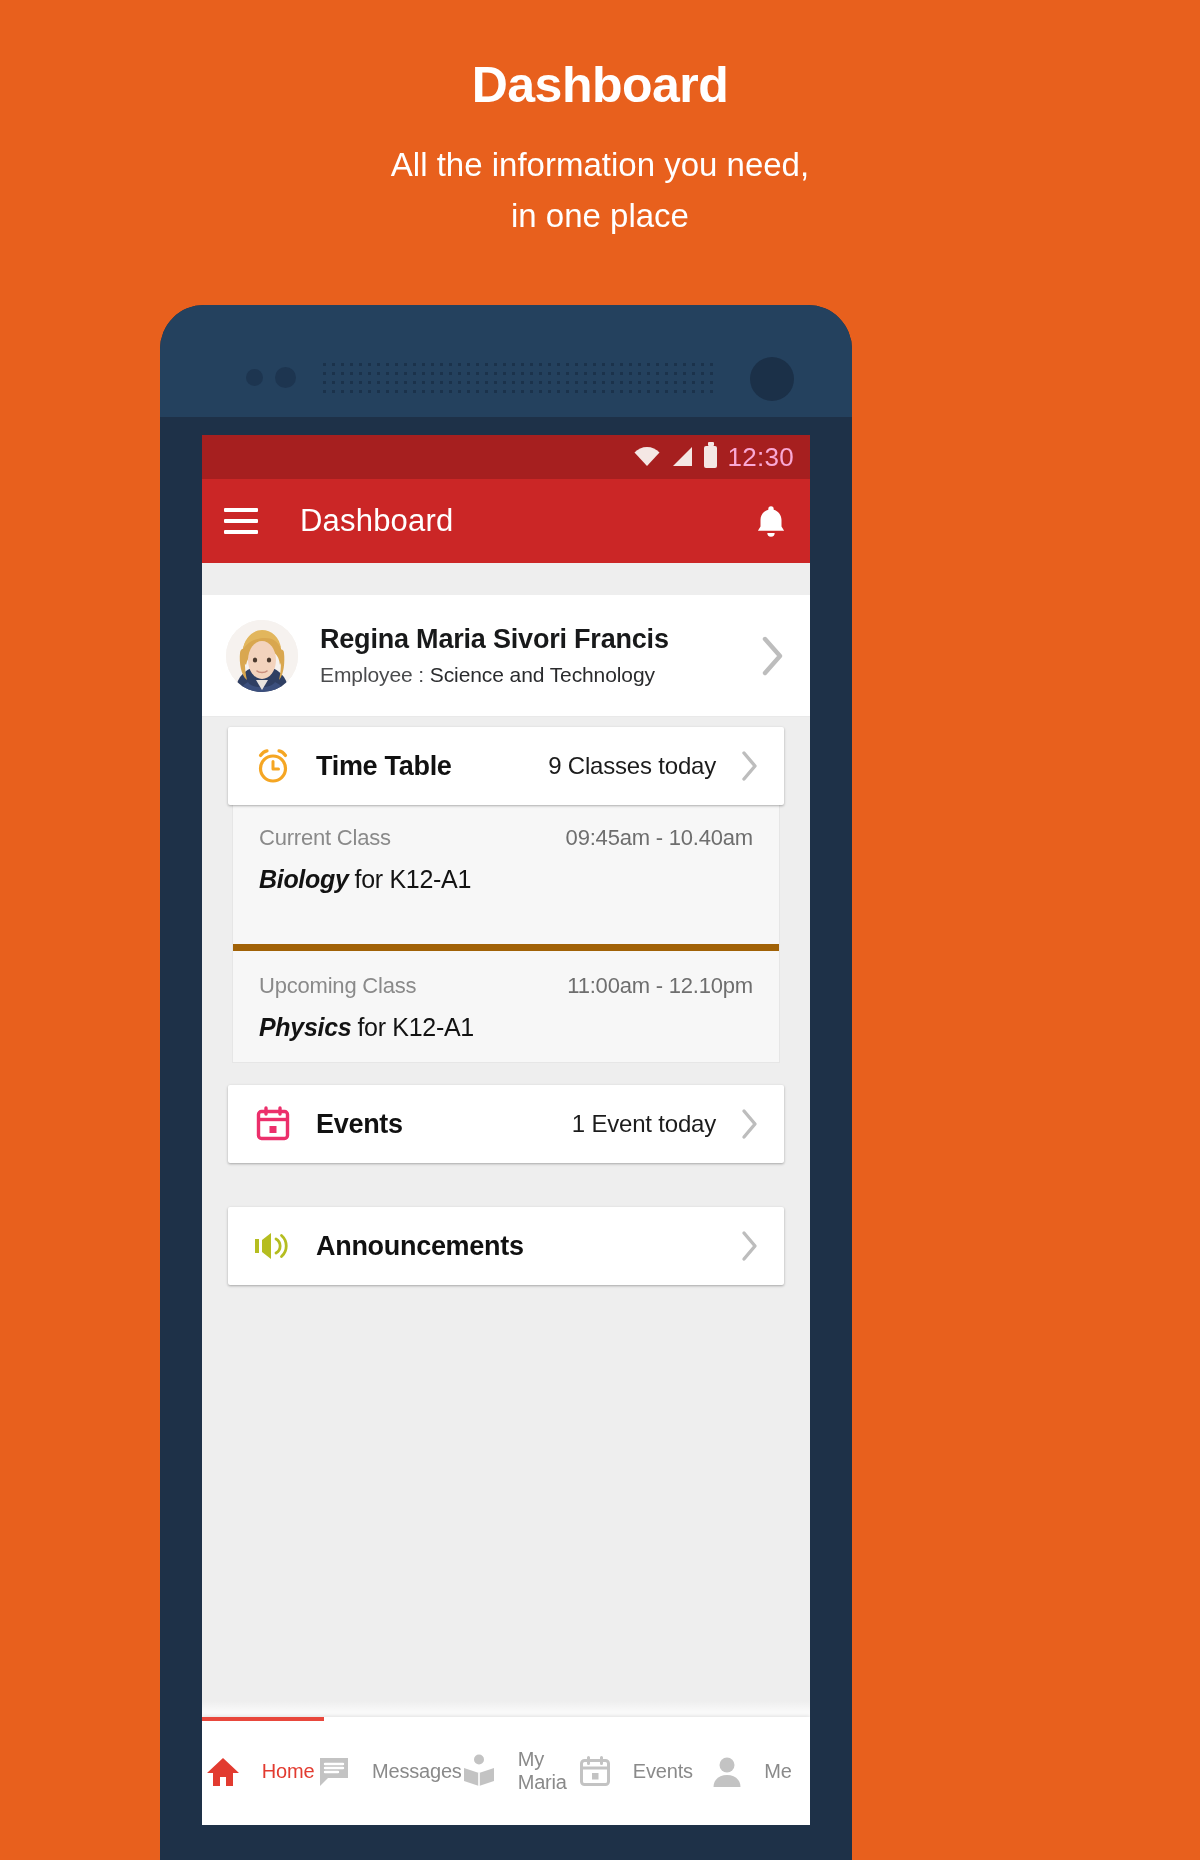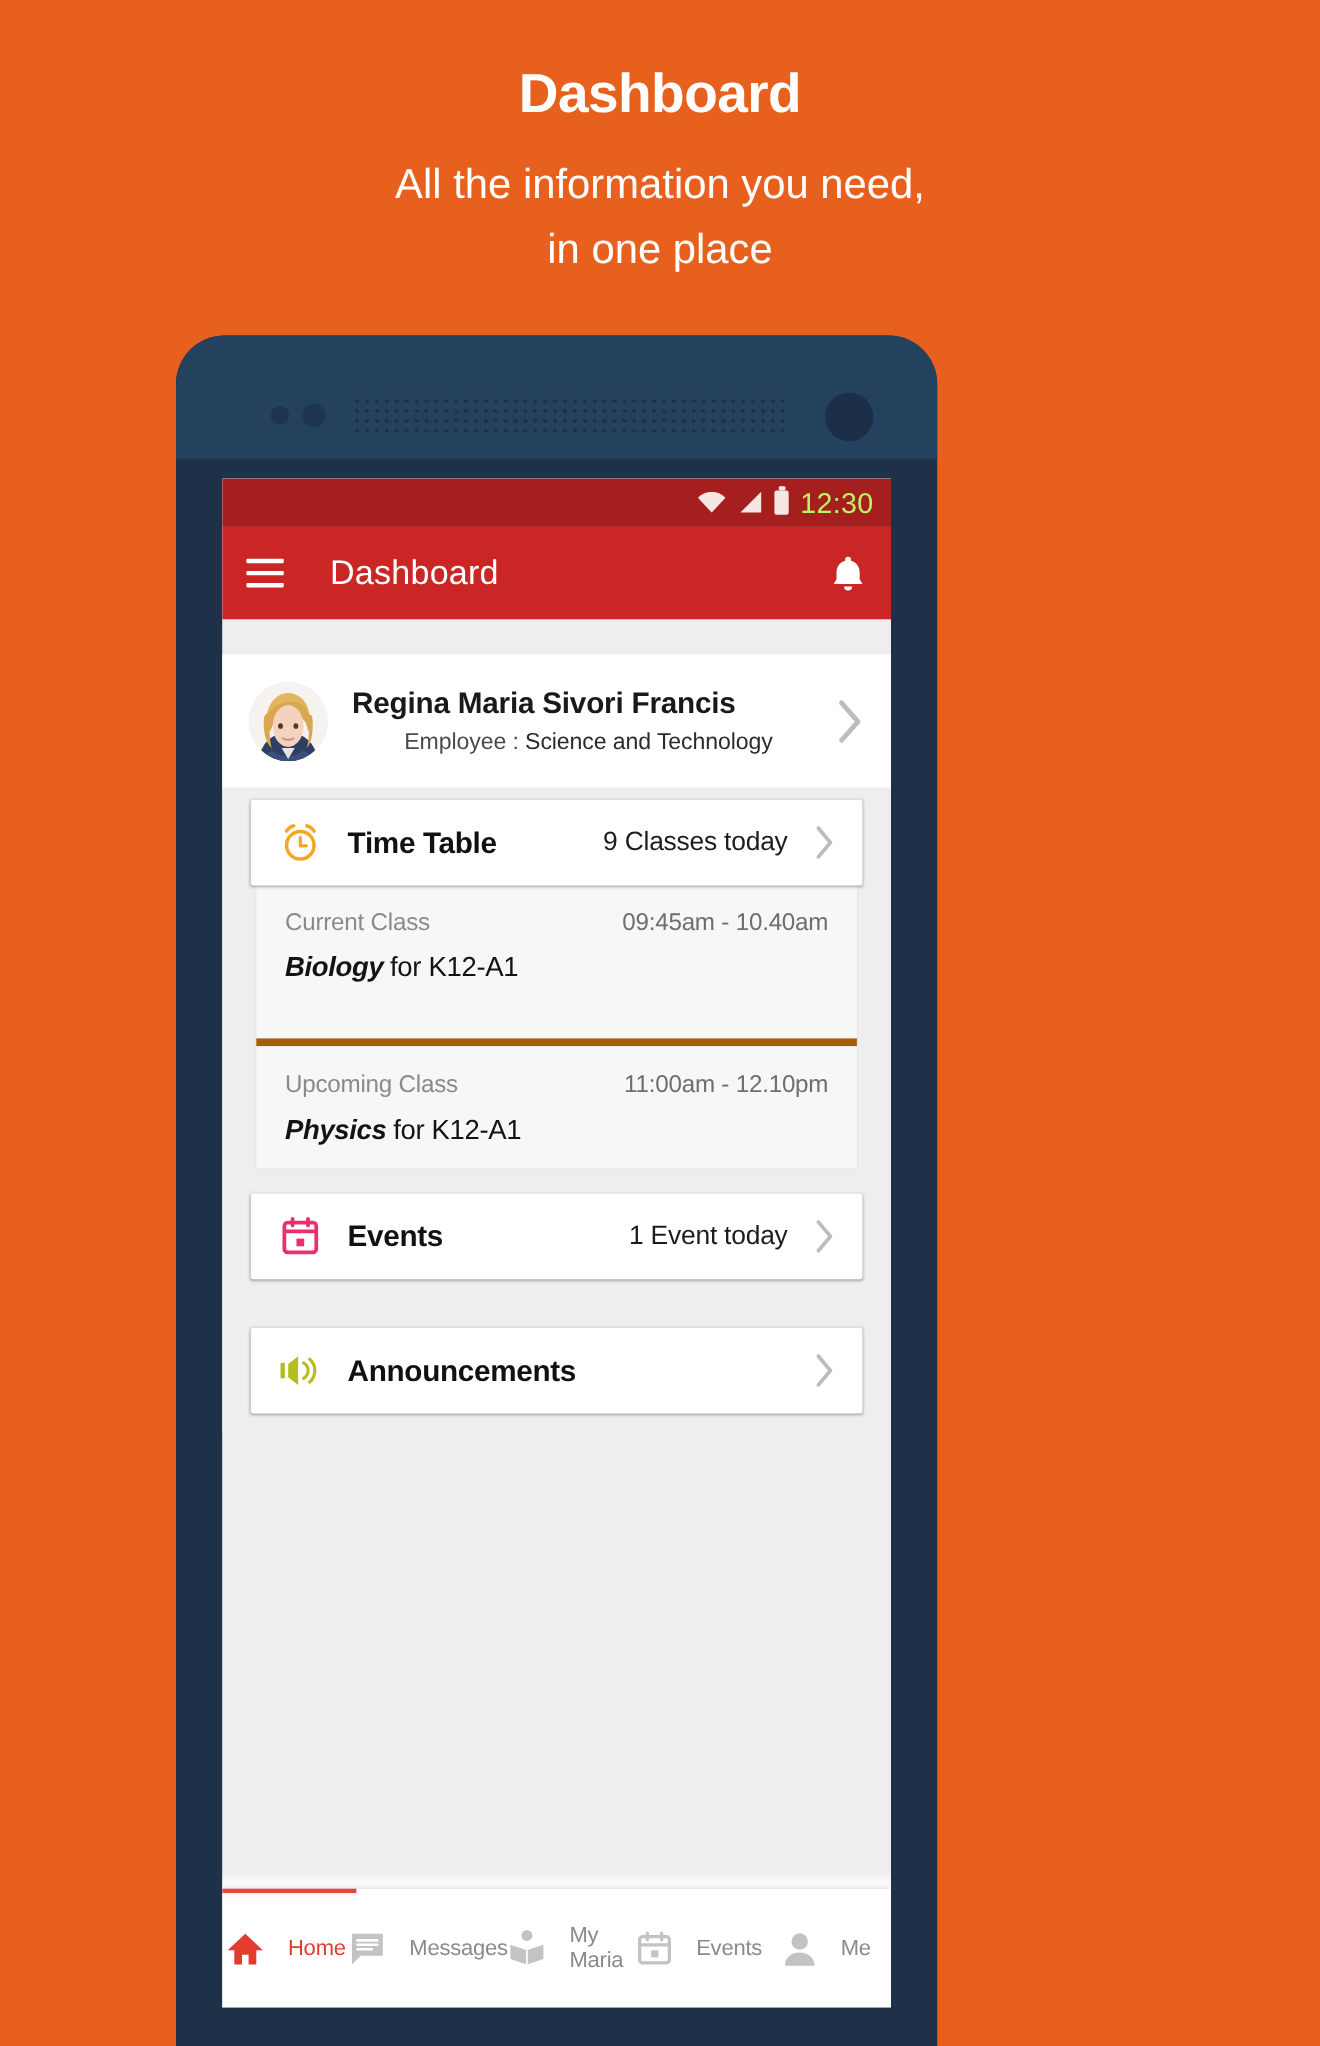--- a/index.html
+++ b/index.html
@@ -15,21 +15,21 @@
     position: absolute; top: 0; left: 0; width: 1200px;
     text-align: center; color: #ffffff;
   }
   .promo-title {
     margin-top: 58px;
     font-size: 50px; font-weight: bold; letter-spacing: -0.5px;
     line-height: 1.1;
   }
   .promo-sub {
     margin-top: 26px;
-    font-size: 38px; font-weight: 300; line-height: 1.55;
+    font-size: 33px; font-weight: 300; line-height: 1.55;
   }
   .promo-sub .l2 { display: block; }
 
   
   .phone {
     position: absolute;
     left: 160px; top: 305px;
     width: 692px; height: 1560px;
     background: #1e3148;
     border-radius: 44px 44px 0 0;
@@ -62,21 +62,21 @@
   .statusbar {
     height: 44px; background: #a61f1f; display: flex;
     align-items: center; justify-content: flex-end;
     padding-right: 16px; gap: 10px;
   }
   .sb-icons { display:flex; align-items:center; gap:11px; }
   .ic-wifi { width: 26px; height: 20px; }
   .ic-signal { width: 22px; height: 20px; }
   .ic-batt { width: 13px; height: 22px; background:#f4e7e4; border-radius:2px; position:relative; }
   .ic-batt::before { content:""; position:absolute; top:-4px; left:3.5px; width:6px; height:4px; background:#f4e7e4; border-radius:1px;}
-  .sb-time { color:#bef264; font-size: 26px; font-weight: 400; letter-spacing: .3px; }
+  .sb-time { color:#f9a8d4; font-size: 26px; font-weight: 400; letter-spacing: .3px; }
 
   
   .appbar {
     height: 84px; background: #cb2626; display:flex; align-items:center;
     padding: 0 22px;
   }
   .hamburger { width: 34px; height: 26px; display:flex; flex-direction:column; justify-content:space-between; cursor:pointer; }
   .hamburger span { display:block; height:4px; background:#fff; border-radius:1px; }
   .appbar-title { color:#fff; font-size:31px; font-weight:500; margin-left: 42px; letter-spacing:.2px; }
   .bell { margin-left:auto; width:34px; height:36px; cursor:pointer; }
@@ -85,21 +85,21 @@
   .profile {
     background:#fff; height:122px; display:flex; align-items:center;
     padding: 0 24px; border-bottom: 1px solid #e9e9e9; margin-top: 32px;
   }
   .avatar {
     width:72px; height:72px; border-radius:50%; overflow:hidden; flex:0 0 72px;
     background:#f4f1ee; position:relative;
   }
   .profile-text { margin-left: 22px; flex:1; min-width:0; }
   .pname { font-size:27px; font-weight:bold; color:#18191a; line-height:1.18; letter-spacing:-.2px;}
-  .prole { font-size:21px; color:#2a2b2d; margin-top:7px; letter-spacing:-.1px;text-align:center;}
+  .prole { font-size:21px; color:#2a2b2d; margin-top:7px; letter-spacing:-.1px;}
   .prole .label { color:#4a4b4d; }
   .chev-lg { flex:0 0 auto; margin-left:10px; }
 
   
   .content { background:#eeeeee; padding: 10px 0 0 0; }
 
   .card {
     background:#fff; margin: 0 26px; border-radius:2px;
     box-shadow: 0 1px 3px rgba(0,0,0,.22), 0 1px 2px rgba(0,0,0,.10);
     display:flex; align-items:center; padding: 0 24px; height: 78px;

